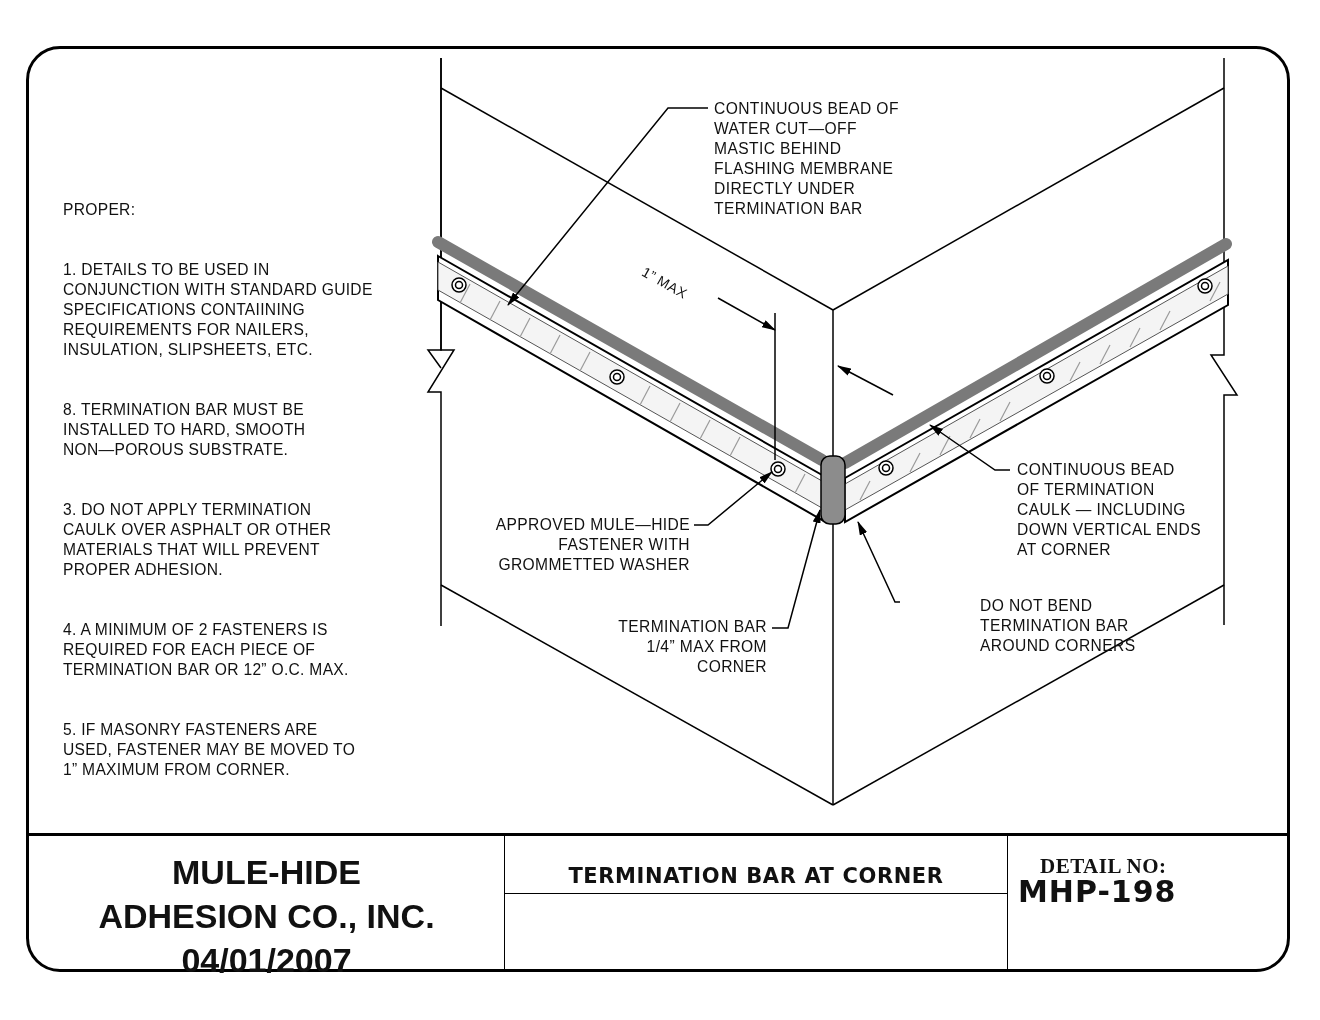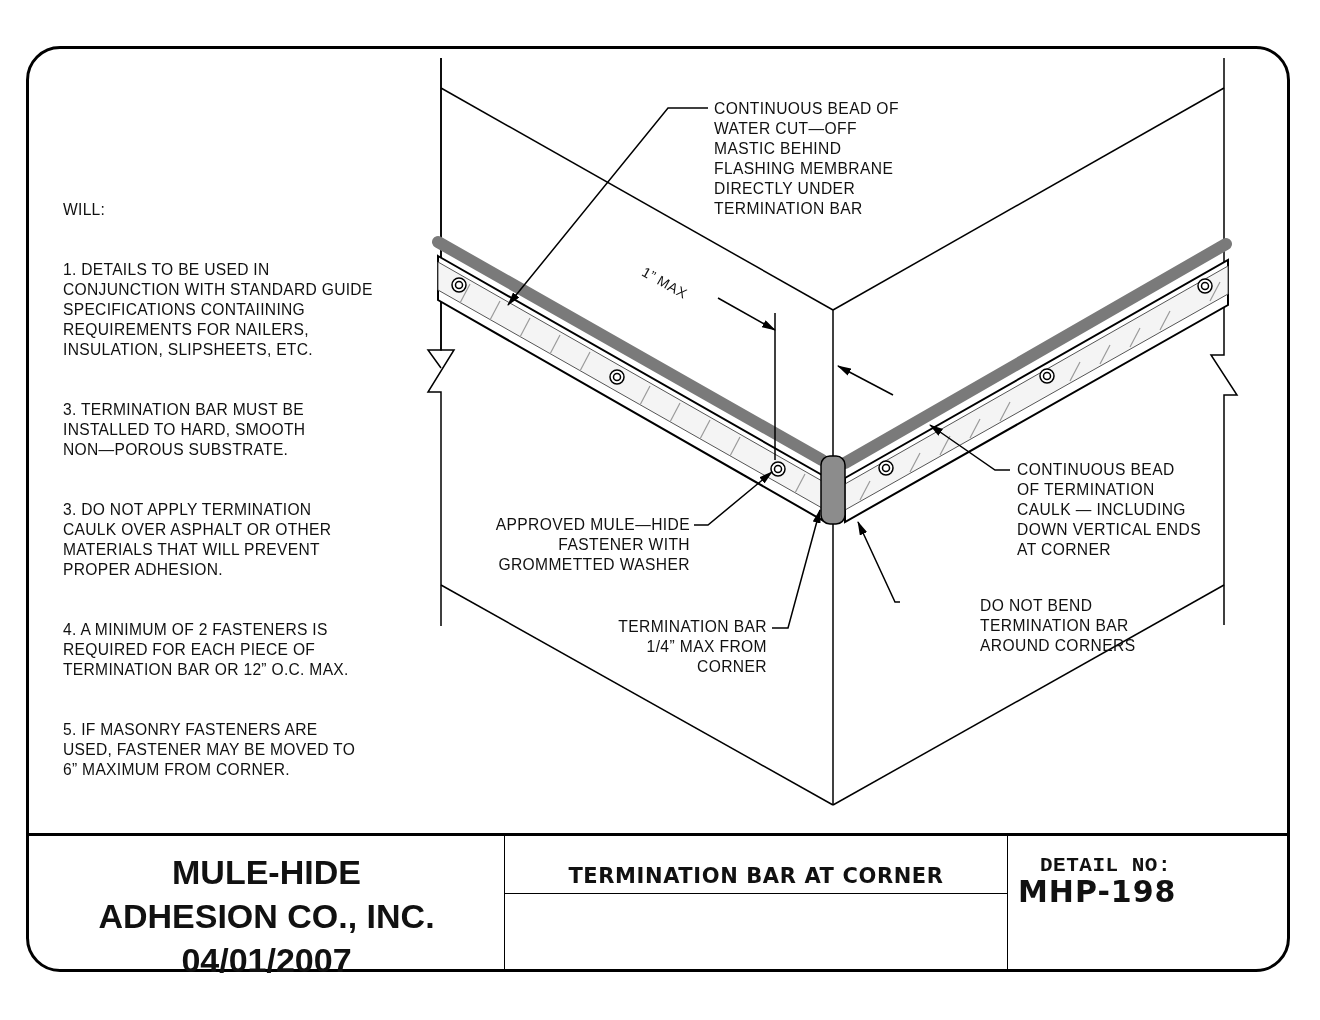--- a/index.html
+++ b/index.html
@@ -13,21 +13,21 @@
   .callout.right-align { text-align: right; }
   .titleblock { position: absolute; left: 29px; top: 833px; width: 1258px; height: 136px; border-top: 3px solid #000; }
   .tb-cell { position: absolute; top: 0; bottom: 0; }
   .tb-company { left: 0; width: 475px; border-right: 1.5px solid #000; text-align: center; font-weight: bold; font-size: 34px; line-height: 44px; padding-top: 14px; }
   .tb-title { left: 476px; width: 502px; border-right: 1.5px solid #000; }
   .tb-title .t1 { position: absolute; top: 28px; left: 0; right: 0; text-align: center; font-weight: bold; font-size: 21px; letter-spacing: 0.6px; font-family: "DejaVu Sans", sans-serif; }
   .tb-title .divider { position: absolute; top: 57px; left: 0; right: 0; border-top: 1.5px solid #000; }
   .tb-title .t2 { position: absolute; top: 62px; left: 0; right: 0; text-align: center; font-weight: bold; font-size: 19px; font-family: "DejaVu Sans", sans-serif; }
   .tb-title .t3 { position: absolute; top: 106px; left: 0; right: 0; text-align: center; font-weight: bold; font-size: 19px; font-family: "DejaVu Sans", sans-serif; }
   .tb-detail { left: 979px; right: 0; }
-  .tb-detail .d1 { position: absolute; top: 18px; left: 32px; font-weight: bold; font-size: 21px; font-family: Liberation Mono, monospace; letter-spacing: 0.5px; }
+  .tb-detail .d1 { position: absolute; top: 18px; left: 32px; font-weight: bold; font-size: 21px; font-family: Liberation Serif, serif; letter-spacing: 0.5px; }
   .tb-detail .d2 { position: absolute; top: 38px; left: 10px; font-weight: bold; font-size: 30px; font-family: "DejaVu Sans", sans-serif; letter-spacing: 1px; }
 </style>
 </head>
 <body>
 
 <div class="sheet"></div>
 
 <svg class="drawing" viewBox="0 0 1320 1020" xmlns="http://www.w3.org/2000/svg">
   <defs>
     <marker id="arrow" markerWidth="14" markerHeight="8" refX="13" refY="4" orient="auto" markerUnits="userSpaceOnUse">
@@ -110,39 +110,39 @@
     <line x1="775" y1="313" x2="775" y2="460"></line>
     <line x1="893" y1="395" x2="838" y2="366" marker-end="url(#arrow)"></line>
     <polyline points="1010,470 995,470 930,425" marker-end="url(#arrow)"></polyline>
     <polyline points="694,525 708,525 772,472" marker-end="url(#arrow)"></polyline>
     <polyline points="772,628 788,628 820,510" marker-end="url(#arrow)"></polyline>
     <polyline points="900,602 895,602 858,522" marker-end="url(#arrow)"></polyline>
   </g>
 </svg>
 
 <div class="note-block">
-  <div class="note-head">WILL:</div>
+  <div class="note-head">PROPER:</div>
   <div class="note-item">1.   DETAILS TO BE USED IN
 CONJUNCTION WITH STANDARD GUIDE
 SPECIFICATIONS CONTAIINING
 REQUIREMENTS FOR NAILERS,
 INSULATION, SLIPSHEETS, ETC.</div>
-  <div class="note-item">3.   TERMINATION BAR MUST BE
+  <div class="note-item">8.   TERMINATION BAR MUST BE
 INSTALLED TO HARD, SMOOTH
 NON—POROUS SUBSTRATE.</div>
   <div class="note-item">3.   DO NOT APPLY TERMINATION
 CAULK OVER ASPHALT OR OTHER
 MATERIALS THAT WILL PREVENT
 PROPER ADHESION.</div>
   <div class="note-item">4.   A MINIMUM OF 2 FASTENERS IS
 REQUIRED FOR EACH PIECE OF
 TERMINATION BAR OR 12” O.C. MAX.</div>
   <div class="note-item">5.   IF MASONRY FASTENERS ARE
 USED, FASTENER MAY BE MOVED TO
-6” MAXIMUM FROM CORNER.</div>
+1” MAXIMUM FROM CORNER.</div>
 </div>
 
 <div class="callout" style="left:714px; top:99px;">CONTINUOUS BEAD OF
 WATER CUT—OFF
 MASTIC BEHIND
 FLASHING MEMBRANE
 DIRECTLY UNDER
 TERMINATION BAR</div>
 <div class="callout" style="left:648px; top:262px; transform: rotate(29deg); transform-origin: left top; font-size:14px;">1”  MAX</div>
 <div class="callout" style="left:1017px; top:460px;">CONTINUOUS BEAD

